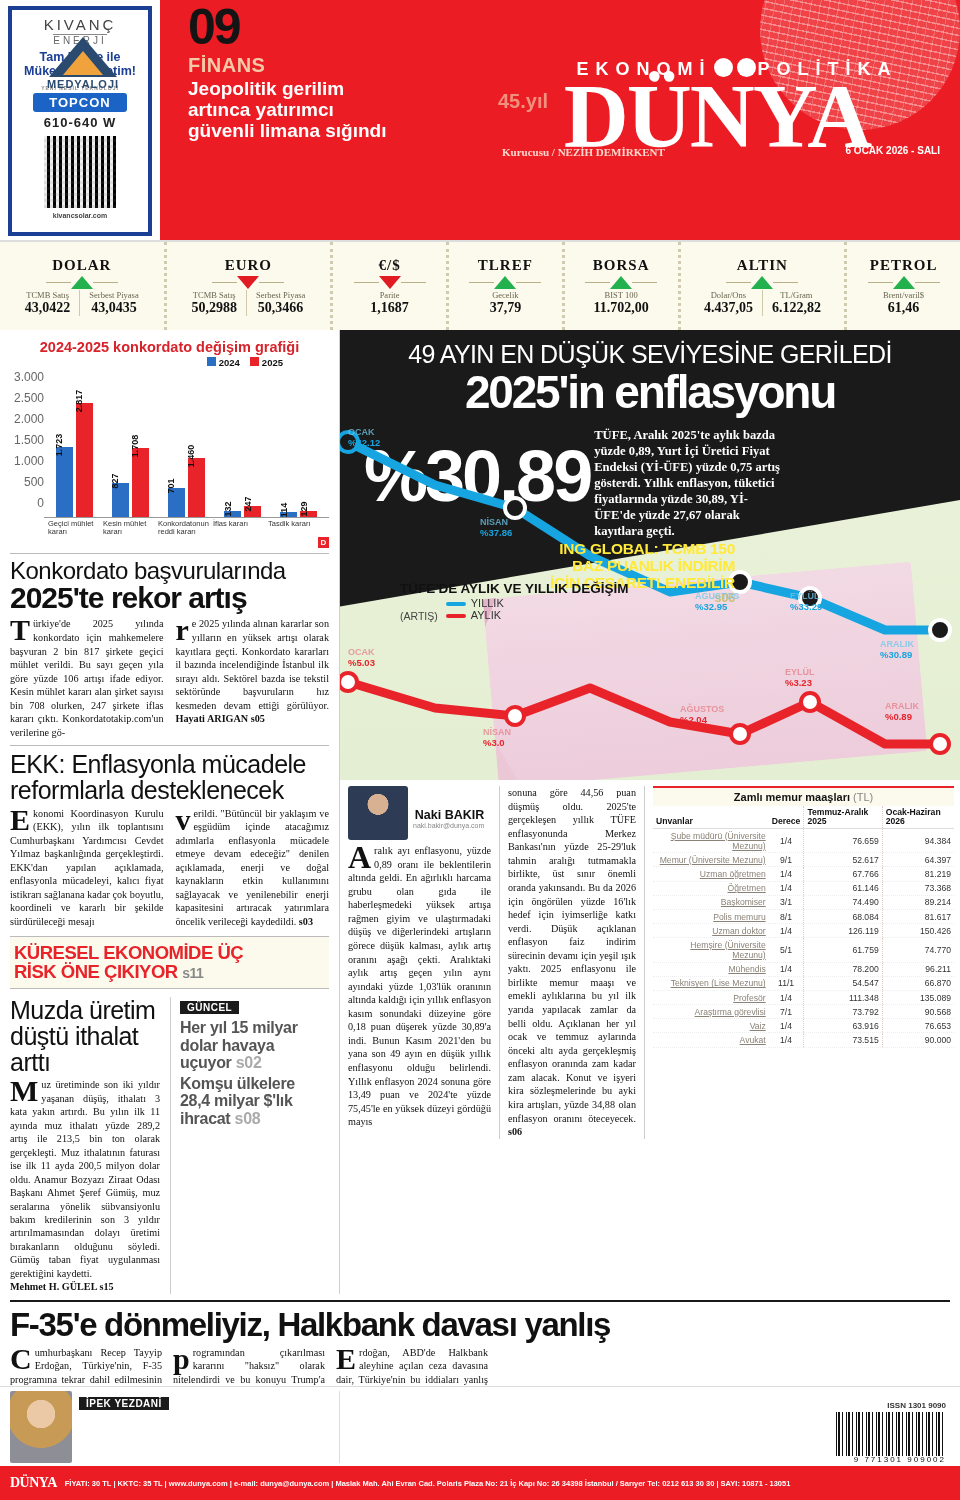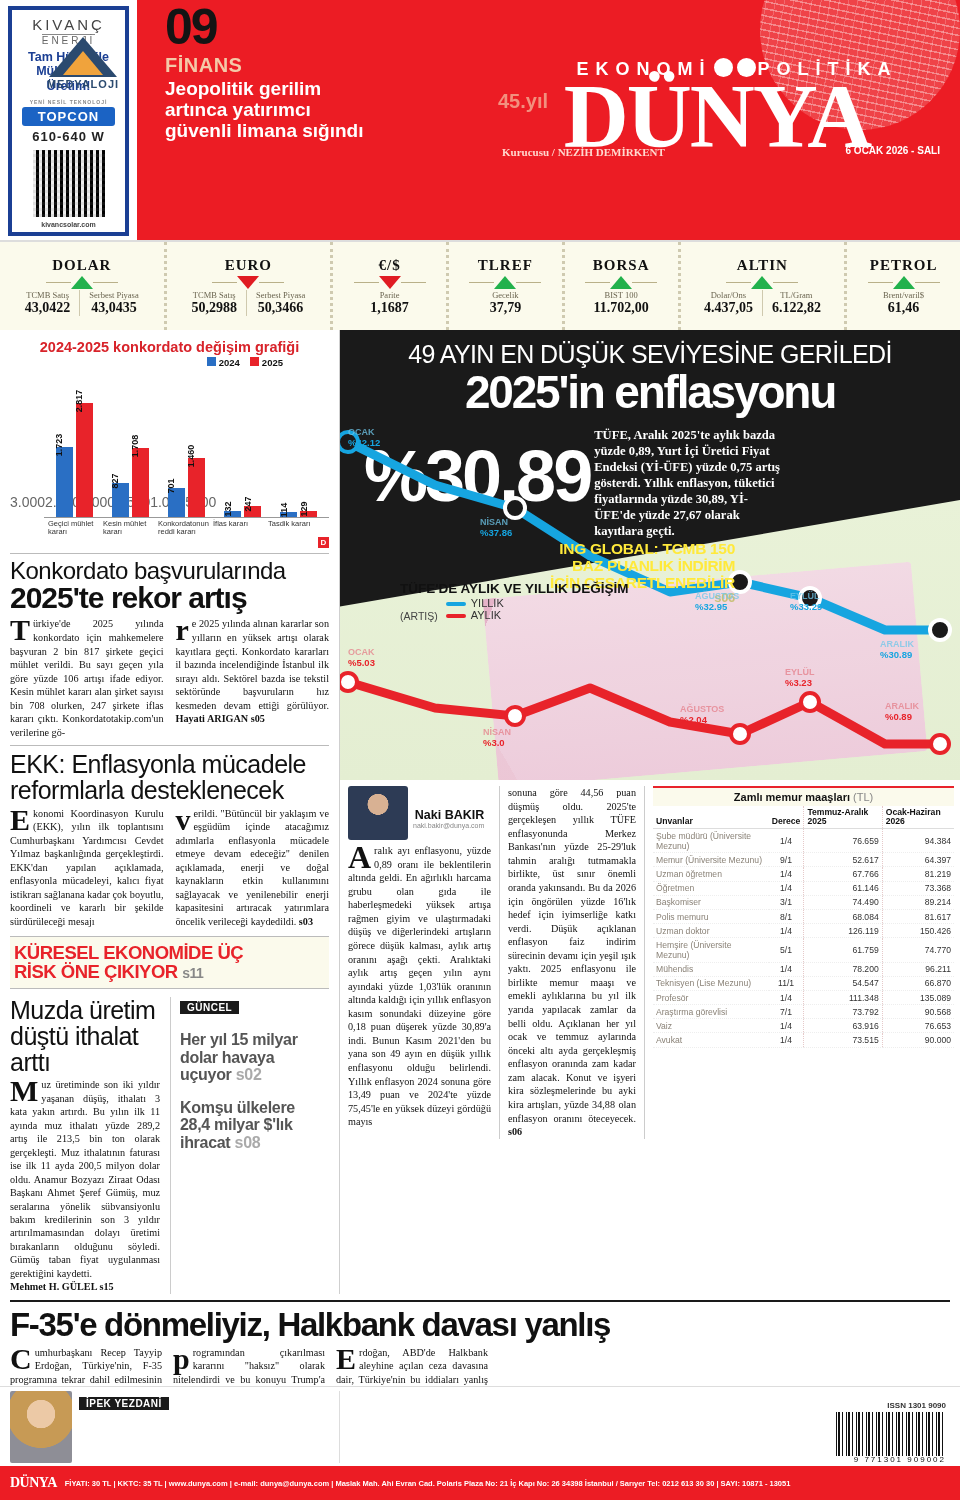--- a/index.html
+++ b/index.html
@@ -6,21 +6,21 @@
   body {
     width:960px; height:1500px; overflow:hidden;
     background:#ffffff;
     font-family:"Liberation Sans", sans-serif;
     color:#111;
   }
   .page { position:relative; width:960px; height:1500px; }
 
   
   .topband { display:flex; height:240px; }
-  .ad-box { width:137px; padding:6px 8px 4px 8px; background:#fff; }
+  .ad-box { width:160px; padding:6px 8px 4px 8px; background:#fff; }
   .ad-inner {
     border:4px solid #1b3f94; height:100%; background:#fff;
     display:flex; flex-direction:column; align-items:center;
     padding:4px 2px; position:relative;
   }
   .ad-brand { font-size:15px; letter-spacing:3px; color:#444; font-weight:400; margin-top:2px;}
   .ad-brand2 { font-size:10px; letter-spacing:3px; color:#666; border-top:1px solid #888; padding-top:0; margin-top:1px;}
   .ad-claim { font-size:12.5px; font-weight:bold; color:#1b3f94; margin-top:4px; text-align:center; line-height:1.15;}
   .ad-small { font-size:5px; letter-spacing:1px; color:#888; margin-top:6px; font-weight:bold;}
   .ad-topcon {
@@ -85,22 +85,22 @@
 
   
   .mid { display:flex; }
   .left-col { width:340px; padding:6px 10px 0 10px; border-right:1px solid #cfcfcf; }
 
   .chart-title{ font-size:14.5px; font-weight:bold; color:#d8232a; text-align:center; margin:3px 0 2px;}
   .legend{ display:flex; gap:10px; justify-content:flex-end; font-size:9.5px; font-weight:bold; padding-right:46px;text-align:right;}
   .legend i{display:inline-block;width:9px;height:9px;margin-right:3px;}
   .sw24{background:#2a6fc4;} .sw25{background:#e8232a;}
   .chartbox{ display:flex; height:150px; padding-top:2px;}
-  .yaxis{ width:34px; display:flex; justify-content:space-between; align-items:flex-end;
-          font-size:14px; color:#666; padding-bottom:8px;margin-top:40px;}
+  .yaxis{ width:34px; display:flex; flex-direction:column; justify-content:space-between; align-items:flex-end;
+          font-size:12px; color:#666; padding-bottom:8px;}
   .plot{ flex:1; position:relative; border-bottom:1px solid #999; display:flex; align-items:flex-end; justify-content:space-around; padding:0 2px;}
   .grp{ display:flex; align-items:flex-end; gap:3px; position:relative;}
   .bar{ width:17px; position:relative;}
   .bar.b24{background:#2a6fc4;} .bar.b25{background:#e8232a;}
   .bar span{ position:absolute; bottom:100%; left:50%; transform:translateX(-50%) rotate(-90deg); transform-origin:bottom center;
              font-size:9px; font-weight:bold; white-space:nowrap; margin-bottom:2px; }
   .xlabels{ display:flex; justify-content:space-around; font-size:7.5px; color:#333; padding:2px 6px 0 38px; line-height:1.1;}
   .xlabels div{width:60px;}
   .dlogo{ width:11px;height:11px;background:#e8232a;color:#fff;font-size:8px;font-weight:bold;
           display:flex;align-items:center;justify-content:center; margin-left:auto;}
@@ -117,21 +117,21 @@
   .redbox h3{ font-size:18.5px; font-weight:bold; color:#e8232a; line-height:1.05; letter-spacing:-0.5px;}
   .redbox h3 .pg{ font-size:14px; color:#888; font-weight:bold;}
 
   .two-sub{ display:flex; gap:10px; margin-top:8px;}
   .sub-l{ width:150px;}
   .sub-r{ flex:1; border-left:1px solid #ccc; padding-left:9px;}
   .muz-h{ font-size:25px; font-weight:300; line-height:1.04; letter-spacing:-0.5px;}
   .muz-body{ font-size:10.2px; line-height:1.32; text-align:justify; font-family:"Liberation Serif", serif; margin-top:3px;}
   .muz-body p::first-letter{ float:left; font-size:30px; line-height:26px; font-weight:bold; padding-right:3px;}
   .tag-black{ display:inline-block; background:#1a1a1a; color:#fff; font-size:10px; font-weight:bold; padding:1px 7px; letter-spacing:0.5px;}
-  .gitem{ font-size:16px; font-weight:bold; color:#555; line-height:1.08; margin-top:16px; letter-spacing:-0.3px;}
+  .gitem{ font-size:16px; font-weight:bold; color:#555; line-height:1.08; margin-top:4px; letter-spacing:-0.3px;}
   .gitem .pg{ color:#aaa; font-weight:bold;}
 
   
   .right-col{ flex:1; position:relative; }
   .info{ position:relative; height:450px; background:#1a1a1a; overflow:hidden;}
   .info-kicker{ color:#fff; font-size:25px; font-weight:500; text-align:center; padding:10px 6px 0; letter-spacing:-0.6px;}
   .info-h1{ color:#fff; font-size:46px; font-weight:bold; text-align:center; letter-spacing:-2.2px; line-height:0.95; margin-top:2px;}
   .info-h2{ color:#fff; font-size:72px; font-weight:bold; letter-spacing:-3px; line-height:0.9; margin-top:-2px; padding-left:24px;}
   .infl-wrap{ display:flex; align-items:center;}
   .info-right{ width:205px; padding:8px 12px 0 4px;}
@@ -169,21 +169,21 @@
   .naki-body p::first-letter{ float:left; font-size:32px; line-height:27px; font-weight:bold; padding-right:3px;}
   .col-mid{ width:145px; padding:0 8px; border-right:1px solid #ccc; font-size:10.2px; line-height:1.33;
             text-align:justify; font-family:"Liberation Serif", serif;}
   .col-tbl{ flex:1; padding:0 6px 0 8px;}
   .tbl-title{ background:#fbfaec; border-top:2px solid #e8232a; text-align:center; font-size:11px; font-weight:bold; padding:3px 0;}
   .tbl-title .tl{ color:#888; font-weight:normal;}
   table{ width:100%; border-collapse:collapse; font-size:8.6px;}
   th{ font-weight:bold; color:#111; padding:2px 3px; text-align:left; border-bottom:1px solid #ddd; vertical-align:bottom; line-height:1.05;}
   th.l{ text-align:left;} th.c{text-align:center;}
   td{ padding:1.6px 3px; text-align:right; color:#8a8277; border-bottom:1px dotted #eee;}
-  td.l{ text-align:left;} td.c{ text-align:center; color:#333;}
+  td.l{ text-align:right;text-decoration:underline;} td.c{ text-align:center; color:#333;}
   td.n{ color:#333; font-weight:500;}
   .vsplit{ border-left:1px dotted #e6c9c9;}
 
   
   .f35{ border-top:2px solid #1a1a1a; margin:6px 10px 0; padding-top:6px; position:relative;}
   .f35 h1{ font-size:33px; font-weight:bold; letter-spacing:-1.3px; line-height:1;}
   .f35-body{ display:flex; gap:11px; margin-top:5px; font-size:10.2px; line-height:1.33;
              text-align:justify; font-family:"Liberation Serif", serif;}
   .f35-body > div{ width:152px;}
   .f35-body p::first-letter{ float:left; font-size:30px; line-height:26px; font-weight:bold; padding-right:3px;}

